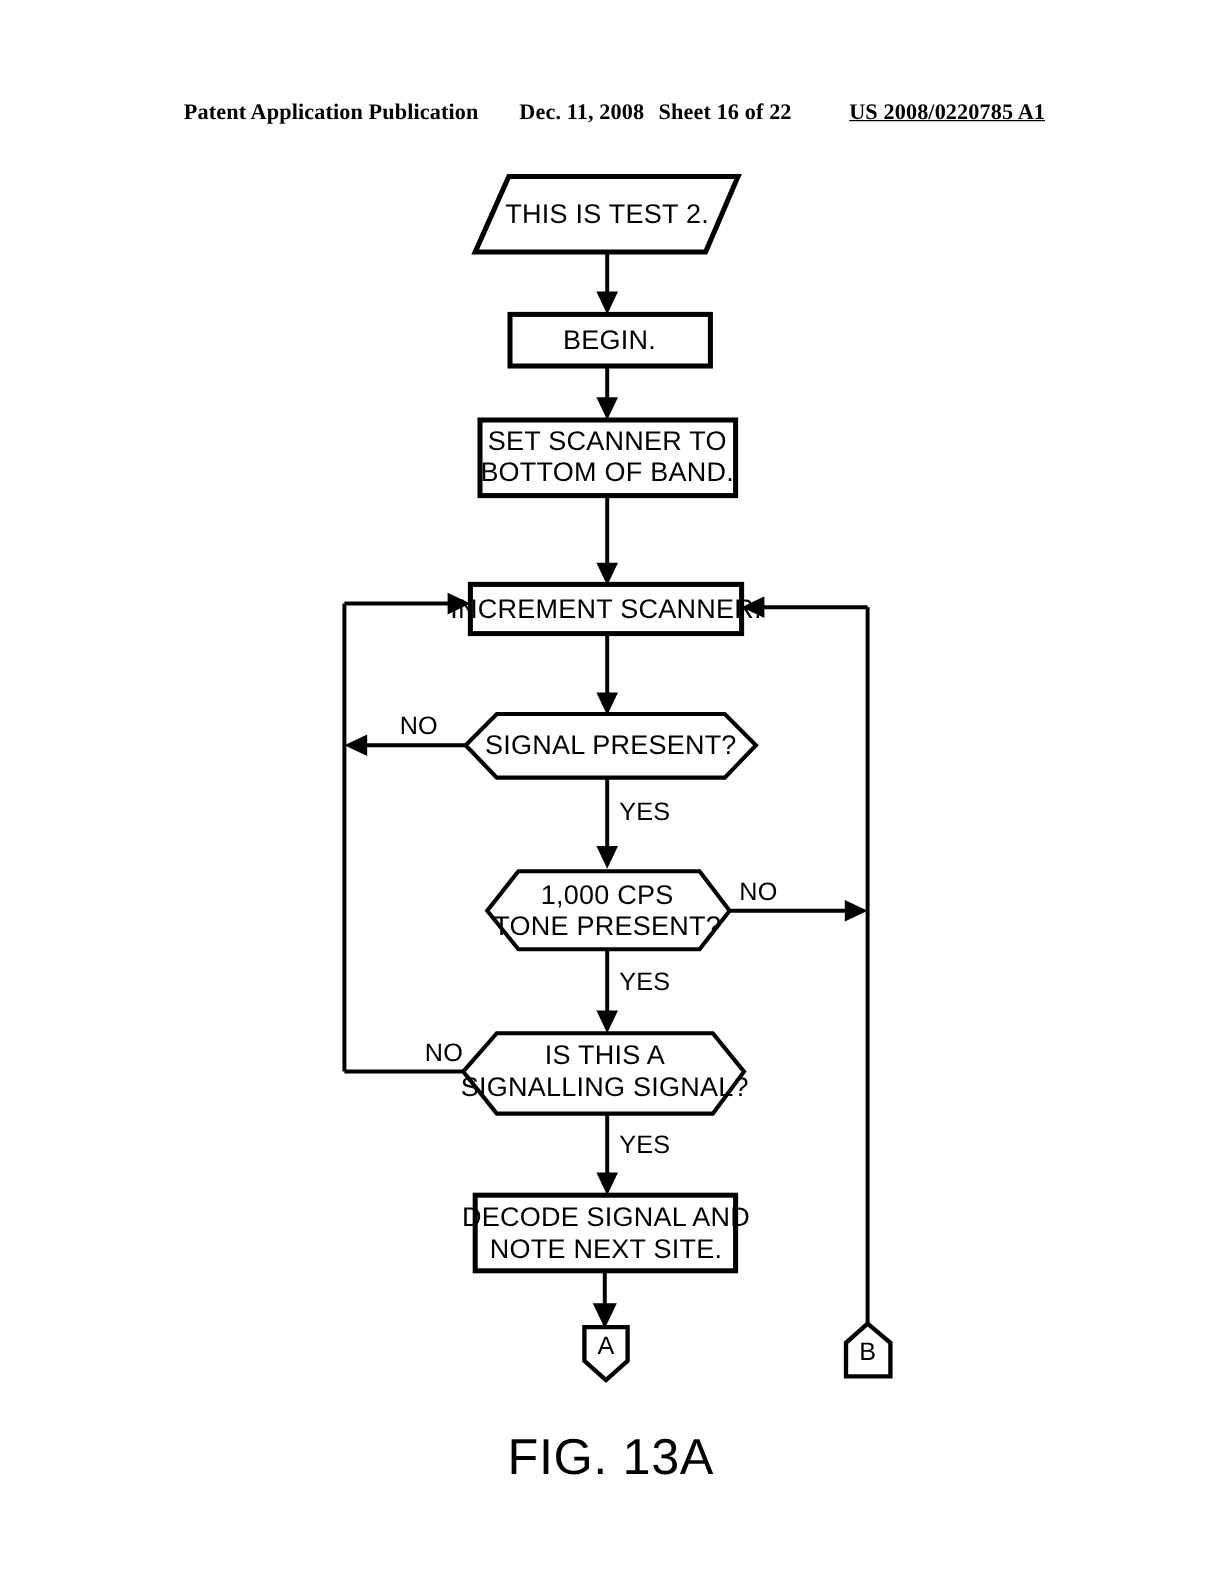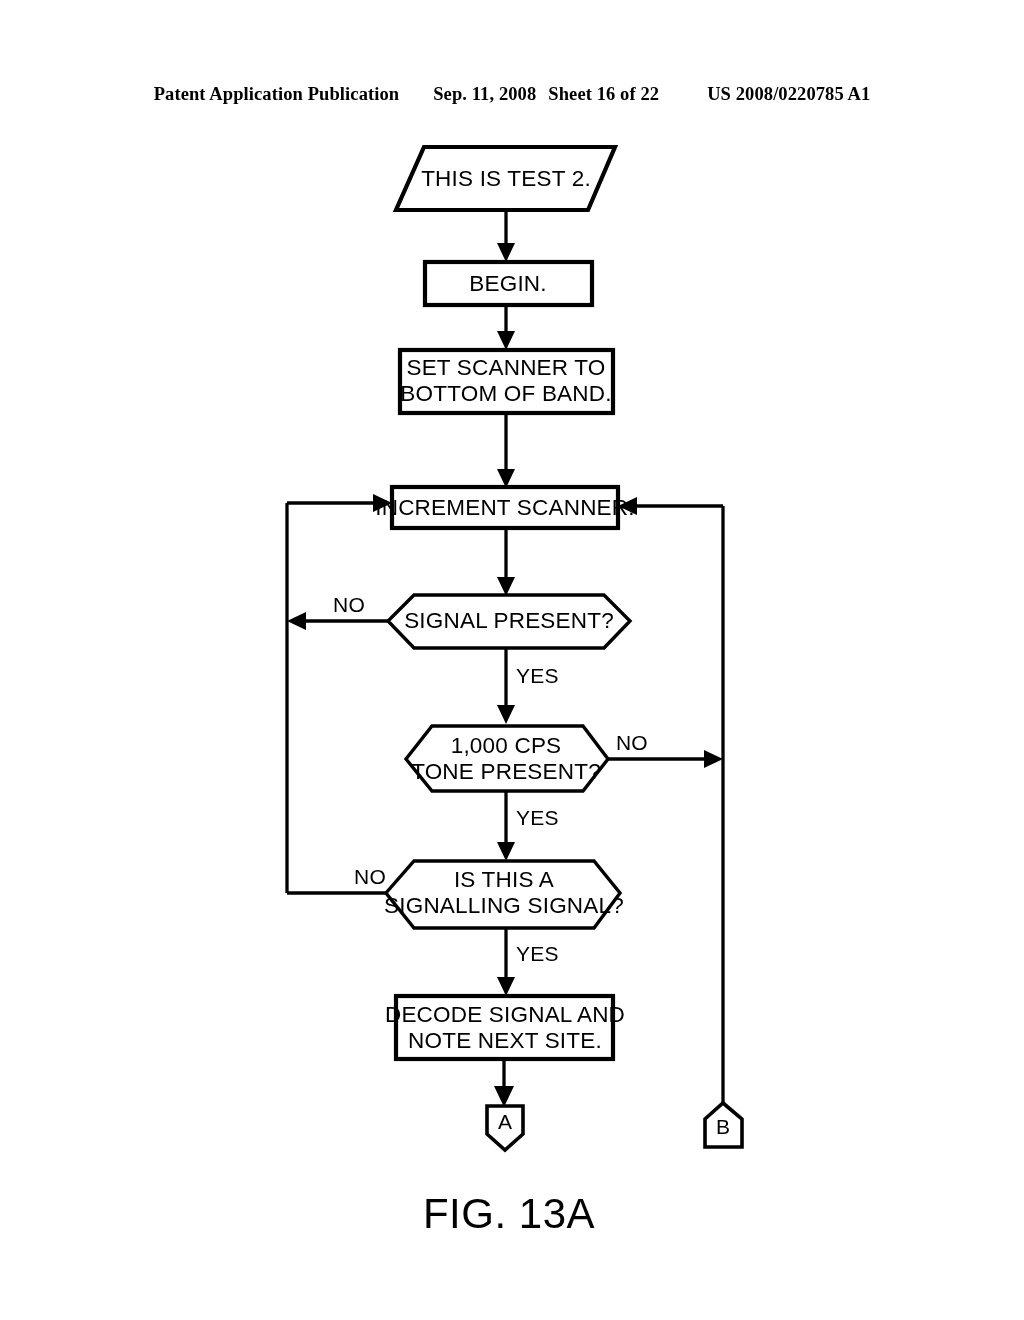--- a/index.html
+++ b/index.html
@@ -29,21 +29,21 @@
     align-items: baseline;
     font-family: "Liberation Serif", serif;
     font-weight: bold;
     font-size: 18.5px;
     letter-spacing: 0.1px;
     white-space: nowrap;
   }
   #page-header .seg-pub      { margin-right: 34px; }
   #page-header .seg-date     { margin-right: 12px; }
   #page-header .seg-sheet    { margin-right: 48px; }
-  #page-header .seg-number   { margin-right: 0; }
+  #page-header .seg-number   { margin-right: 0; text-decoration: underline; }
 
   
   #figure-area {
     position: absolute;
     top: 0;
     left: 0;
     width: 1024px;
     height: 1154px;
   }
   #flowchart-svg {
@@ -113,21 +113,21 @@
     fill: #000000;
     text-anchor: middle;
     letter-spacing: 0.5px;
   }
 </style>
 </head>
 <body>
 
 <div id="page-header">
   <span class="seg-pub">Patent Application Publication</span>
-  <span class="seg-date">Sep. 11, 2008</span>
+  <span class="seg-date">Dec. 11, 2008</span>
   <span class="seg-sheet">Sheet 16 of 22</span>
   <span class="seg-number">US 2008/0220785 A1</span>
 </div>
 
 <div id="figure-area">
   <svg id="flowchart-svg" width="1024" height="1320" viewBox="0 0 1024 1320">
 
     <g>
       <line class="flow-line" x1="506" y1="210" x2="506" y2="248"></line>
       <polygon class="arrow-head" points="506,262 497,243 515,243"></polygon>

